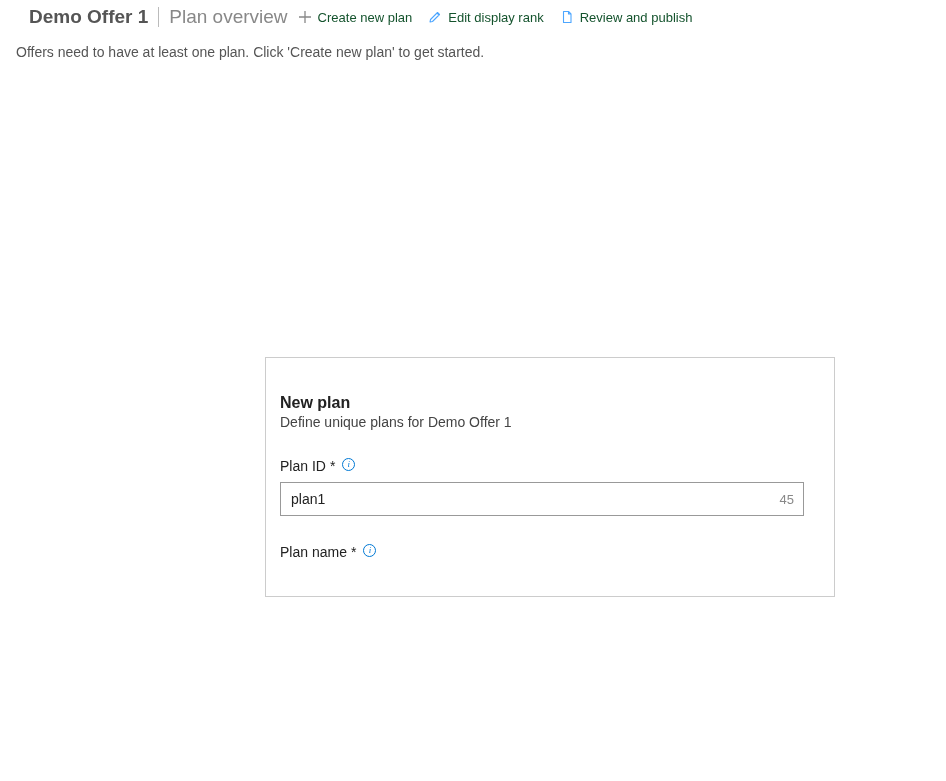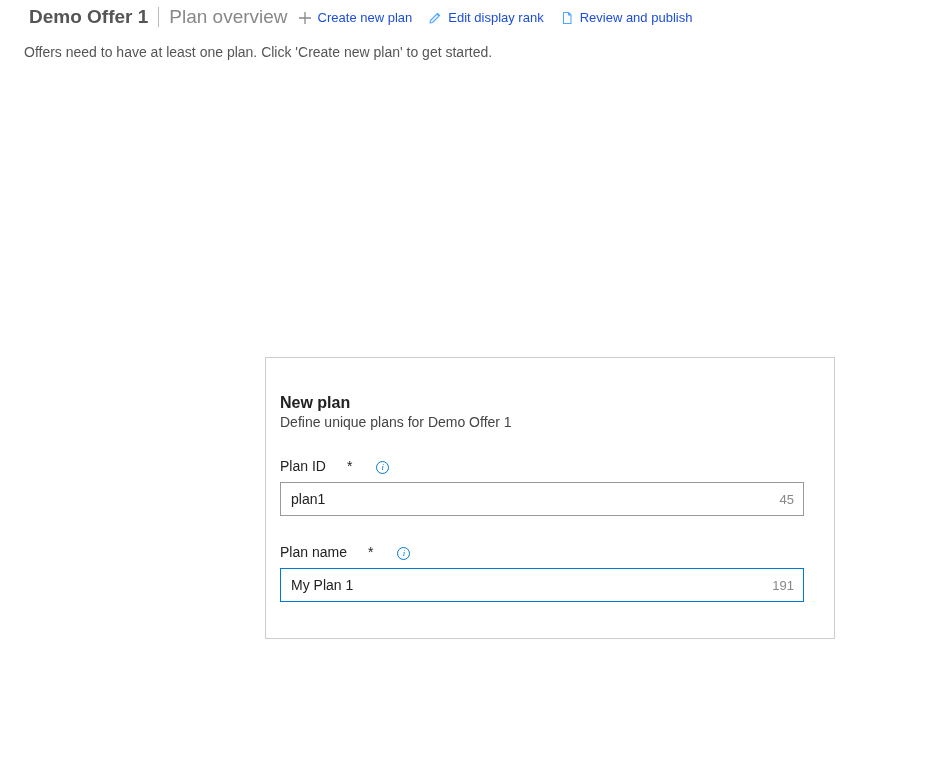--- a/index.html
+++ b/index.html
@@ -33,32 +33,32 @@
       color: #888;
     }
     .toolbar {
       display: flex;
       align-items: center;
       margin-left: 10px;
       gap: 16px;
     }
     .toolbar-btn {
       display: flex;
-      align-items: flex-end;
+      align-items: flex-start;
       gap: 6px;
       font-size: 13px;
-      color: #1d4ed8;
+      color: #14532d;
       cursor: pointer;
       background: none;
       border: none;
       padding: 2px 0;
     }
     .toolbar-btn .icon { width: 14px; height: 14px; display: inline-flex; align-items: center; justify-content: center; }
     .message-bar {
-      padding: 14px 28px 0 24px;
+      padding: 14px 28px 0 16px;
       font-size: 14px;
       color: #555;
     }
     .dialog {
       position: absolute;
       left: 265px;
       top: 357px;
       width: 570px;
       background: #fff;
       border: 1px solid #ccc;
@@ -73,22 +73,22 @@
       font-size: 14px;
       color: #444;
       margin-top: 2px;
     }
     .field-group { margin-top: 28px; }
     .field-group.second { margin-top: 28px; }
     .field-label {
       font-size: 14px;
       color: #222;
       display: flex;
-      align-items: flex-end;
-      gap: 20px;
+      align-items: flex-start;
+      gap: 3px;
     }
     .req { color: #222; margin-left: 1px; }
     .info-icon {
       width: 13px;
       height: 13px;
       border: 1px solid #0078d4;
       border-radius: 50%;
       color: #0078d4;
       font-size: 9px;
       display: inline-flex;
@@ -204,19 +204,15 @@
       <span class="char-count">45</span>
     </div>
   </div>
 
   <div class="field-group second">
     <div class="field-label">
       <span>Plan name</span>
       <span class="req">*</span>
       <span class="info-icon">i</span>
     </div>
-    <div class="input-wrap">
-      <input type="text" class="text-input focused" value="My Plan 1" style="">
-      <span class="char-count">191</span>
-    </div>
   </div>
 
 </div>
 
 </body></html>

